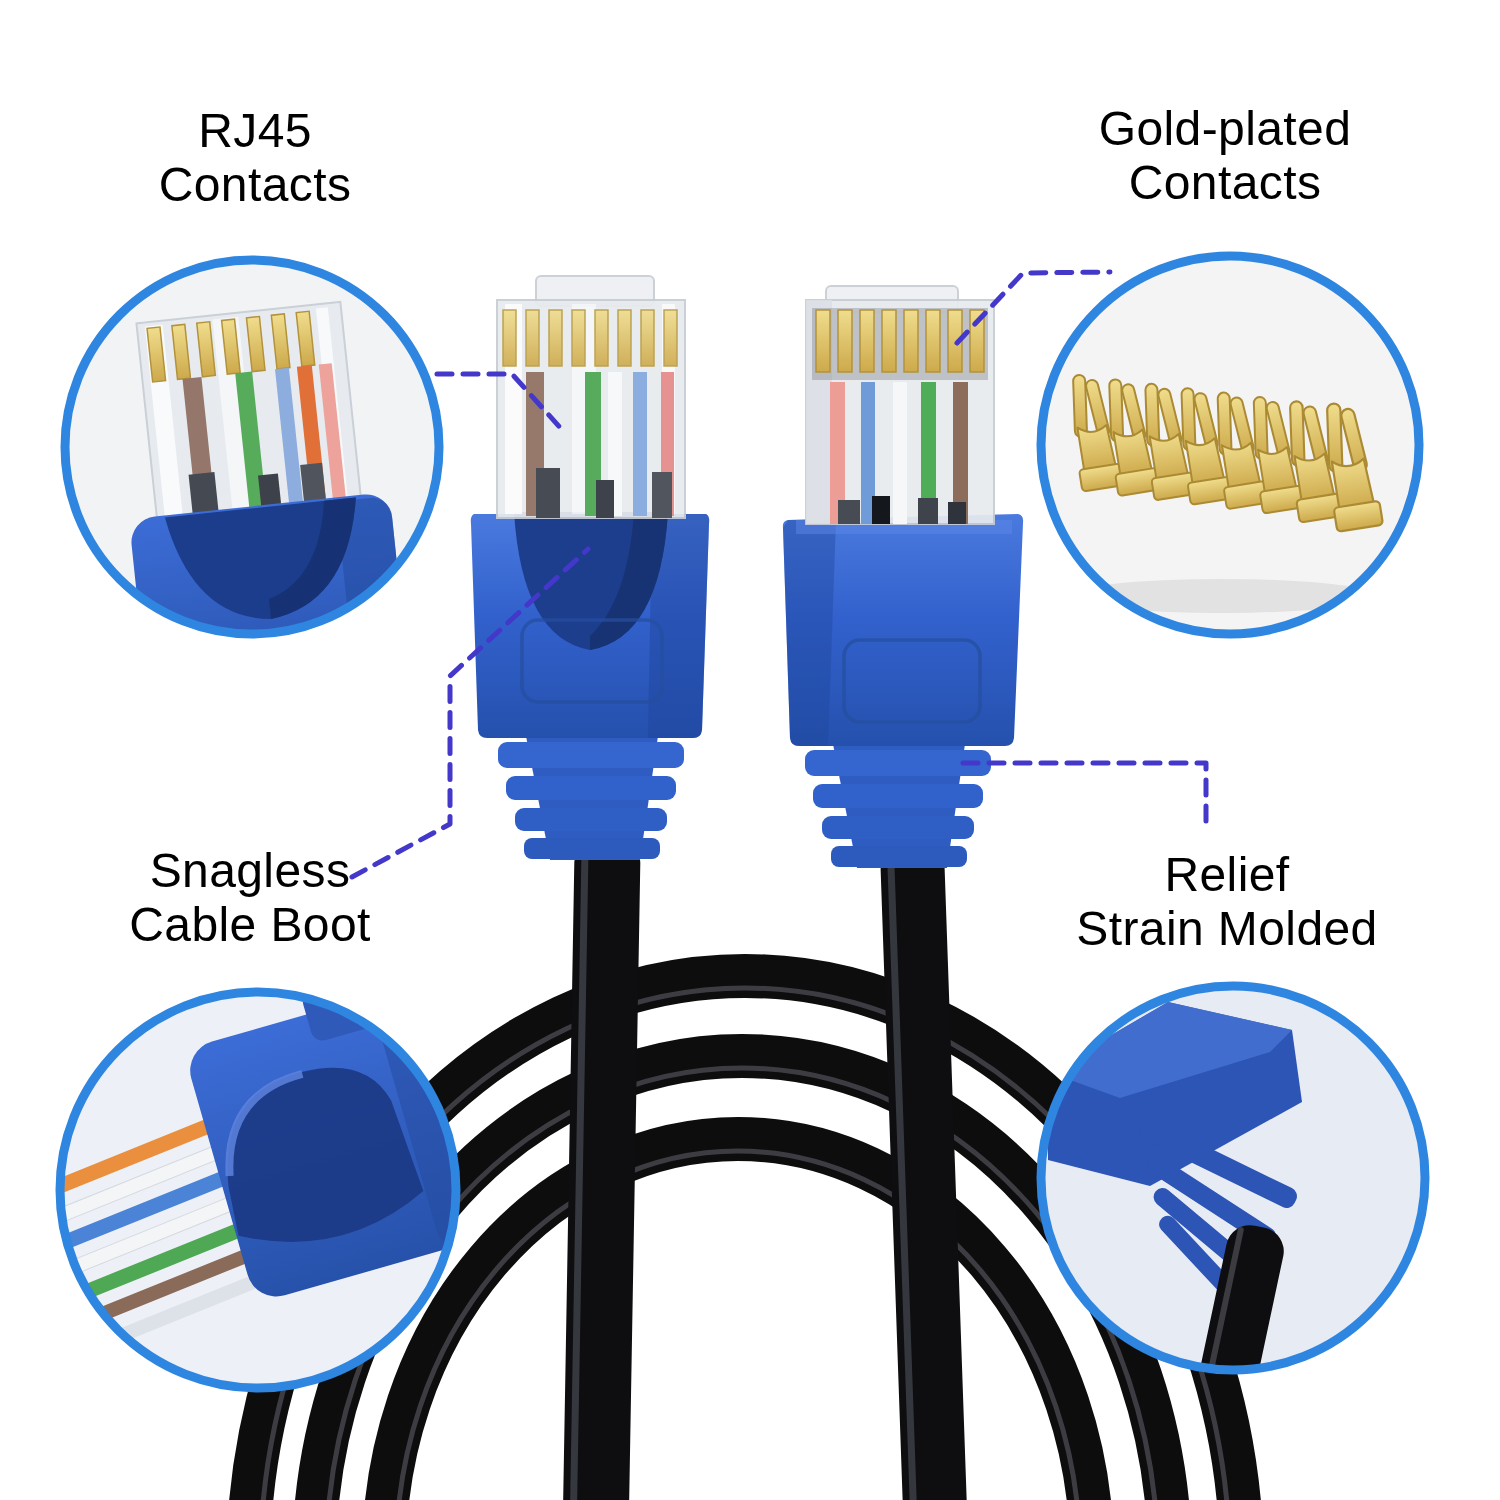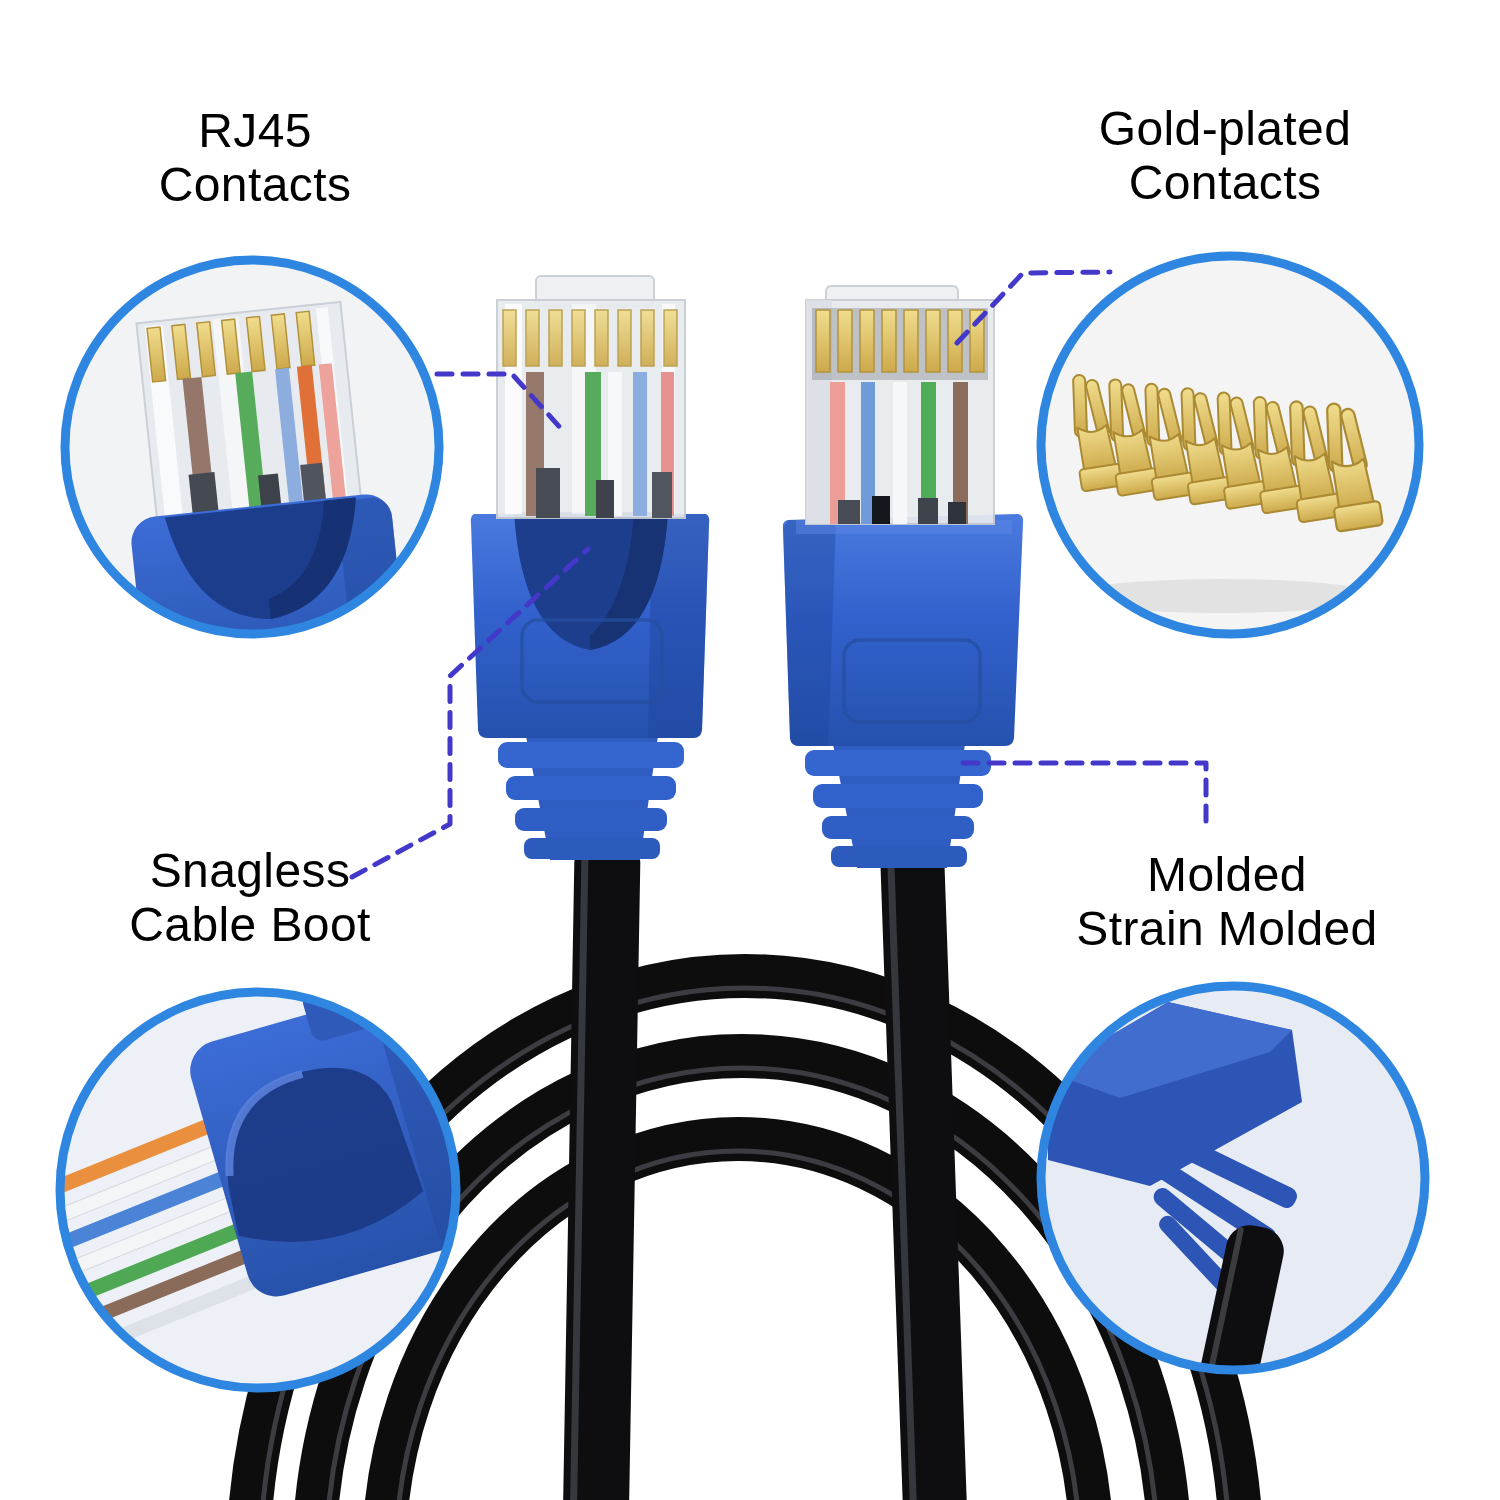--- a/index.html
+++ b/index.html
@@ -261,17 +261,17 @@
 </div>
 <div class="callout-label label-tr">
   <div>Gold-plated</div>
   <div>Contacts</div>
 </div>
 <div class="callout-label label-bl">
   <div>Snagless</div>
   <div>Cable Boot</div>
 </div>
 <div class="callout-label label-br">
-  <div>Molded</div>
+  <div>Relief</div>
   <div>Strain Molded</div>
 </div>
 
 </div>
 
 </body></html>

